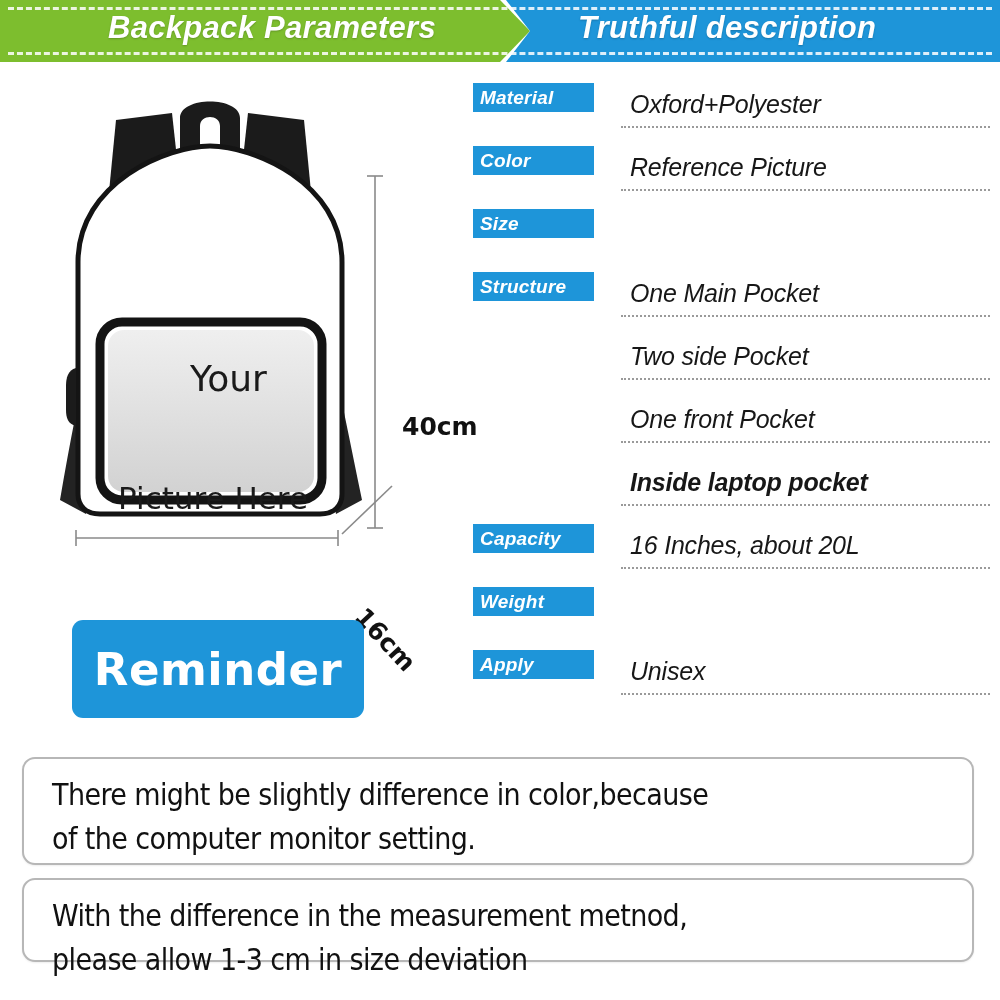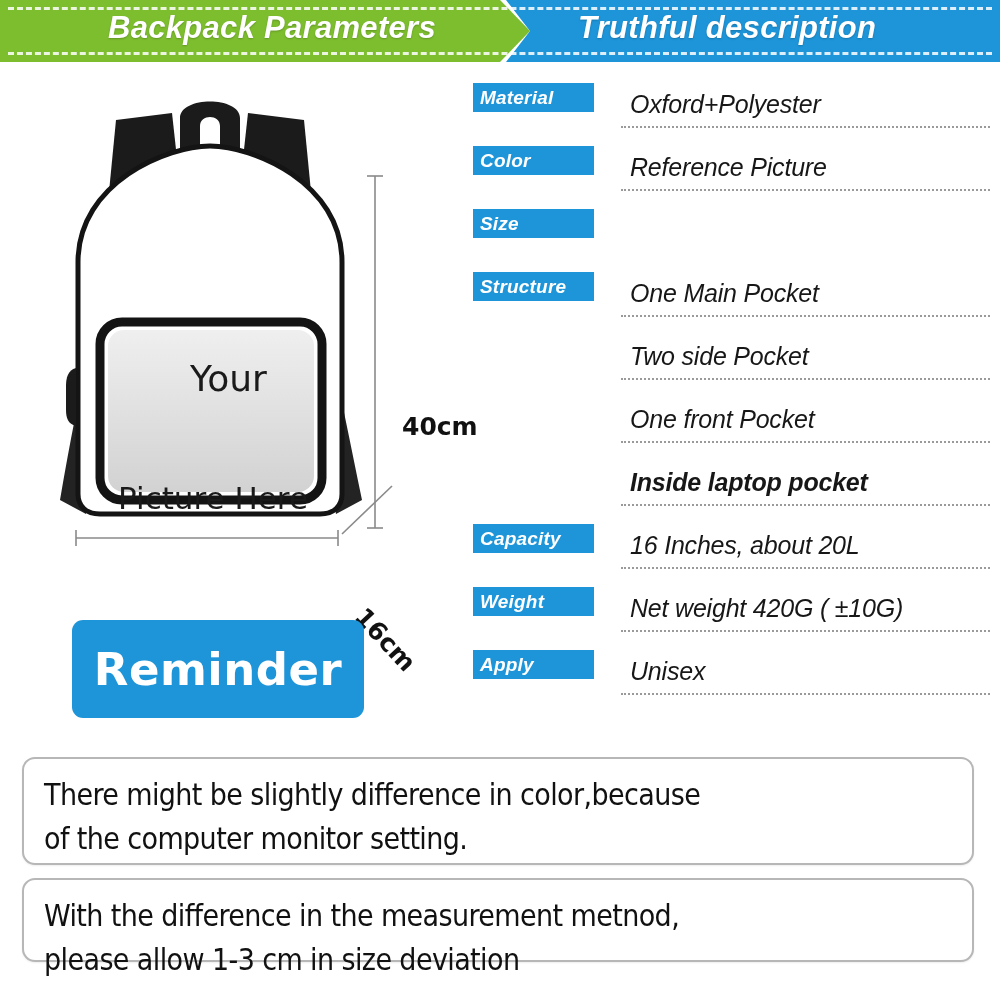--- a/index.html
+++ b/index.html
@@ -167,21 +167,21 @@
   
   .notice-box {
     position: absolute;
     left: 22px;
     width: 952px;
     border: 2px solid #b7b7b7;
     border-radius: 13px;
     background: #ffffff;
     box-sizing: border-box;
     box-shadow: 0 1px 2px rgba(0,0,0,0.07);
-    padding: 14px 22px 12px 20px;
+    padding: 14px 22px 12px 28px;
   }
   #notice-box-1 { top: 757px; height: 108px; }
   #notice-box-2 { top: 878px; height: 84px; }
   .notice-line {
     font-family: "DejaVu Sans Condensed", "DejaVu Sans", sans-serif;
     font-size: 30px;
     color: #111111;
     line-height: 1.46;
     white-space: nowrap;
     letter-spacing: -0.6px;
@@ -307,23 +307,20 @@
         <span class="spec-badge-text">Capacity</span>
       </div>
       <div class="spec-value-wrap">
         <div class="spec-value">16 Inches, about  20L</div>
       </div>
     </div>
     <div class="spec-row">
       <div class="spec-badge">
         <span class="spec-badge-text">Weight</span>
       </div>
-      <div class="spec-value-wrap">
-        <div class="spec-value">Net weight  420G ( ±10G)</div>
-      </div>
     </div>
     <div class="spec-row">
       <div class="spec-badge">
         <span class="spec-badge-text">Apply</span>
       </div>
       <div class="spec-value-wrap">
         <div class="spec-value">Unisex</div>
       </div>
     </div>
   </div>

